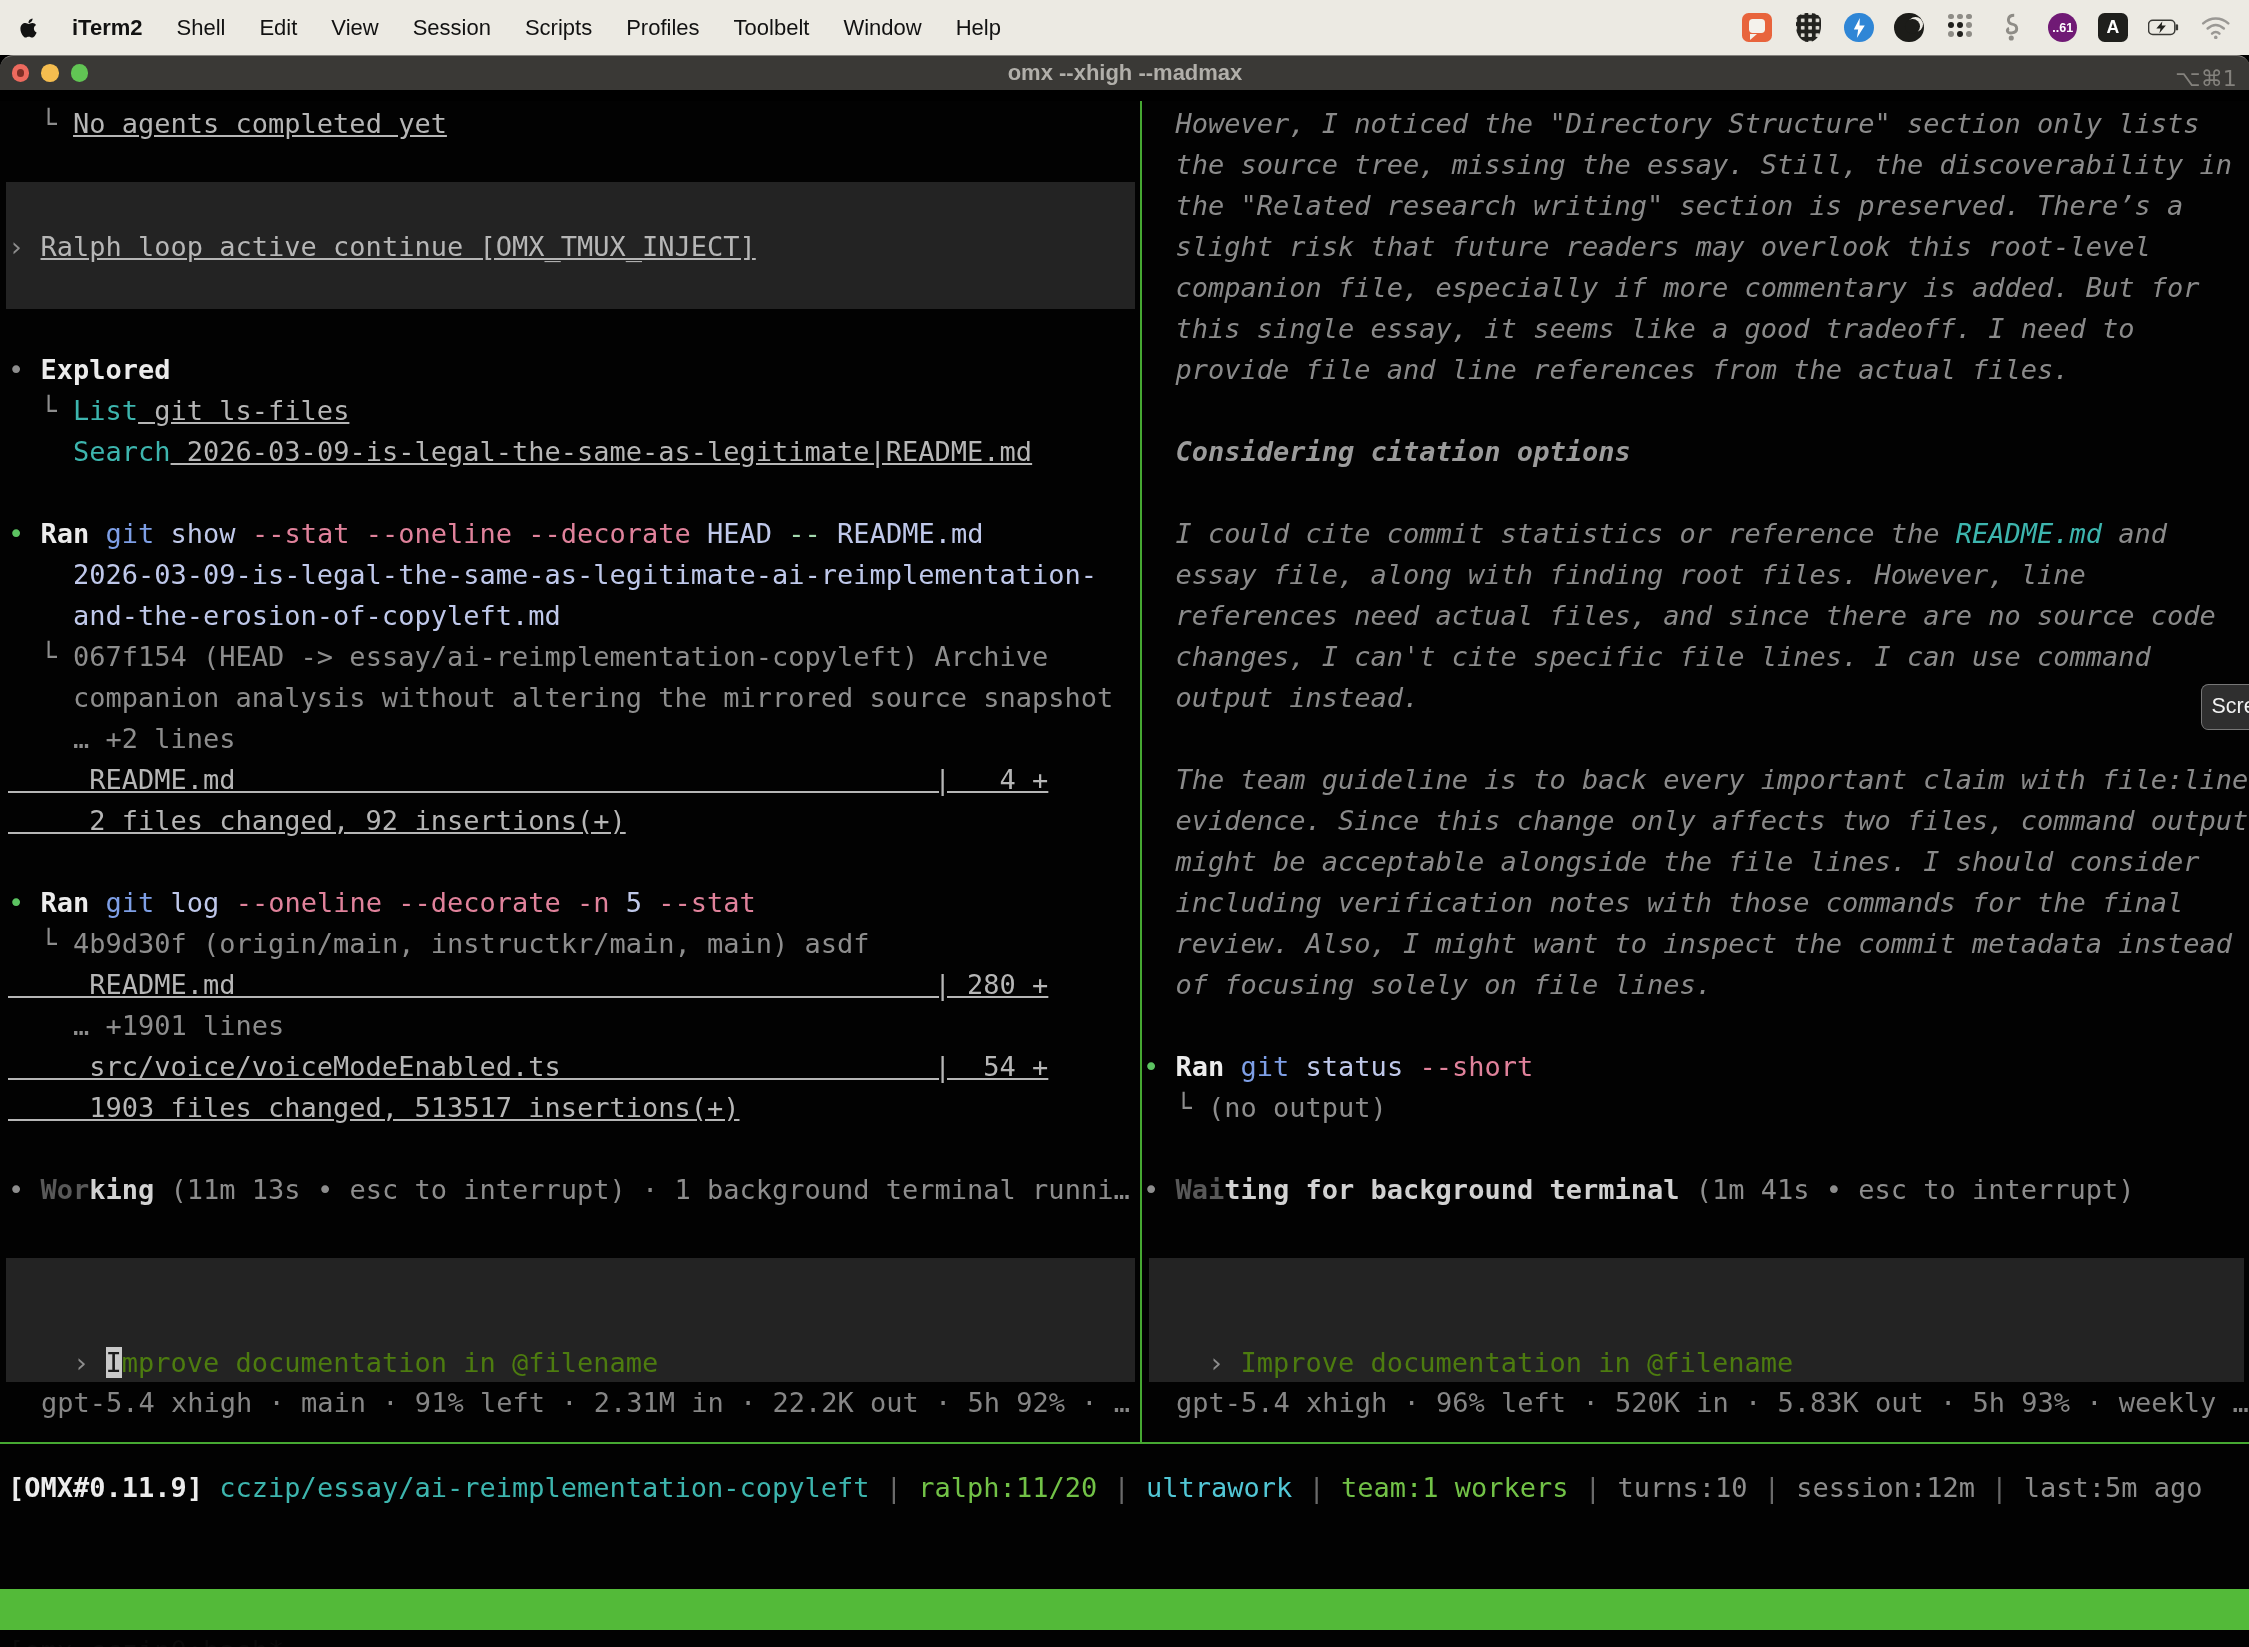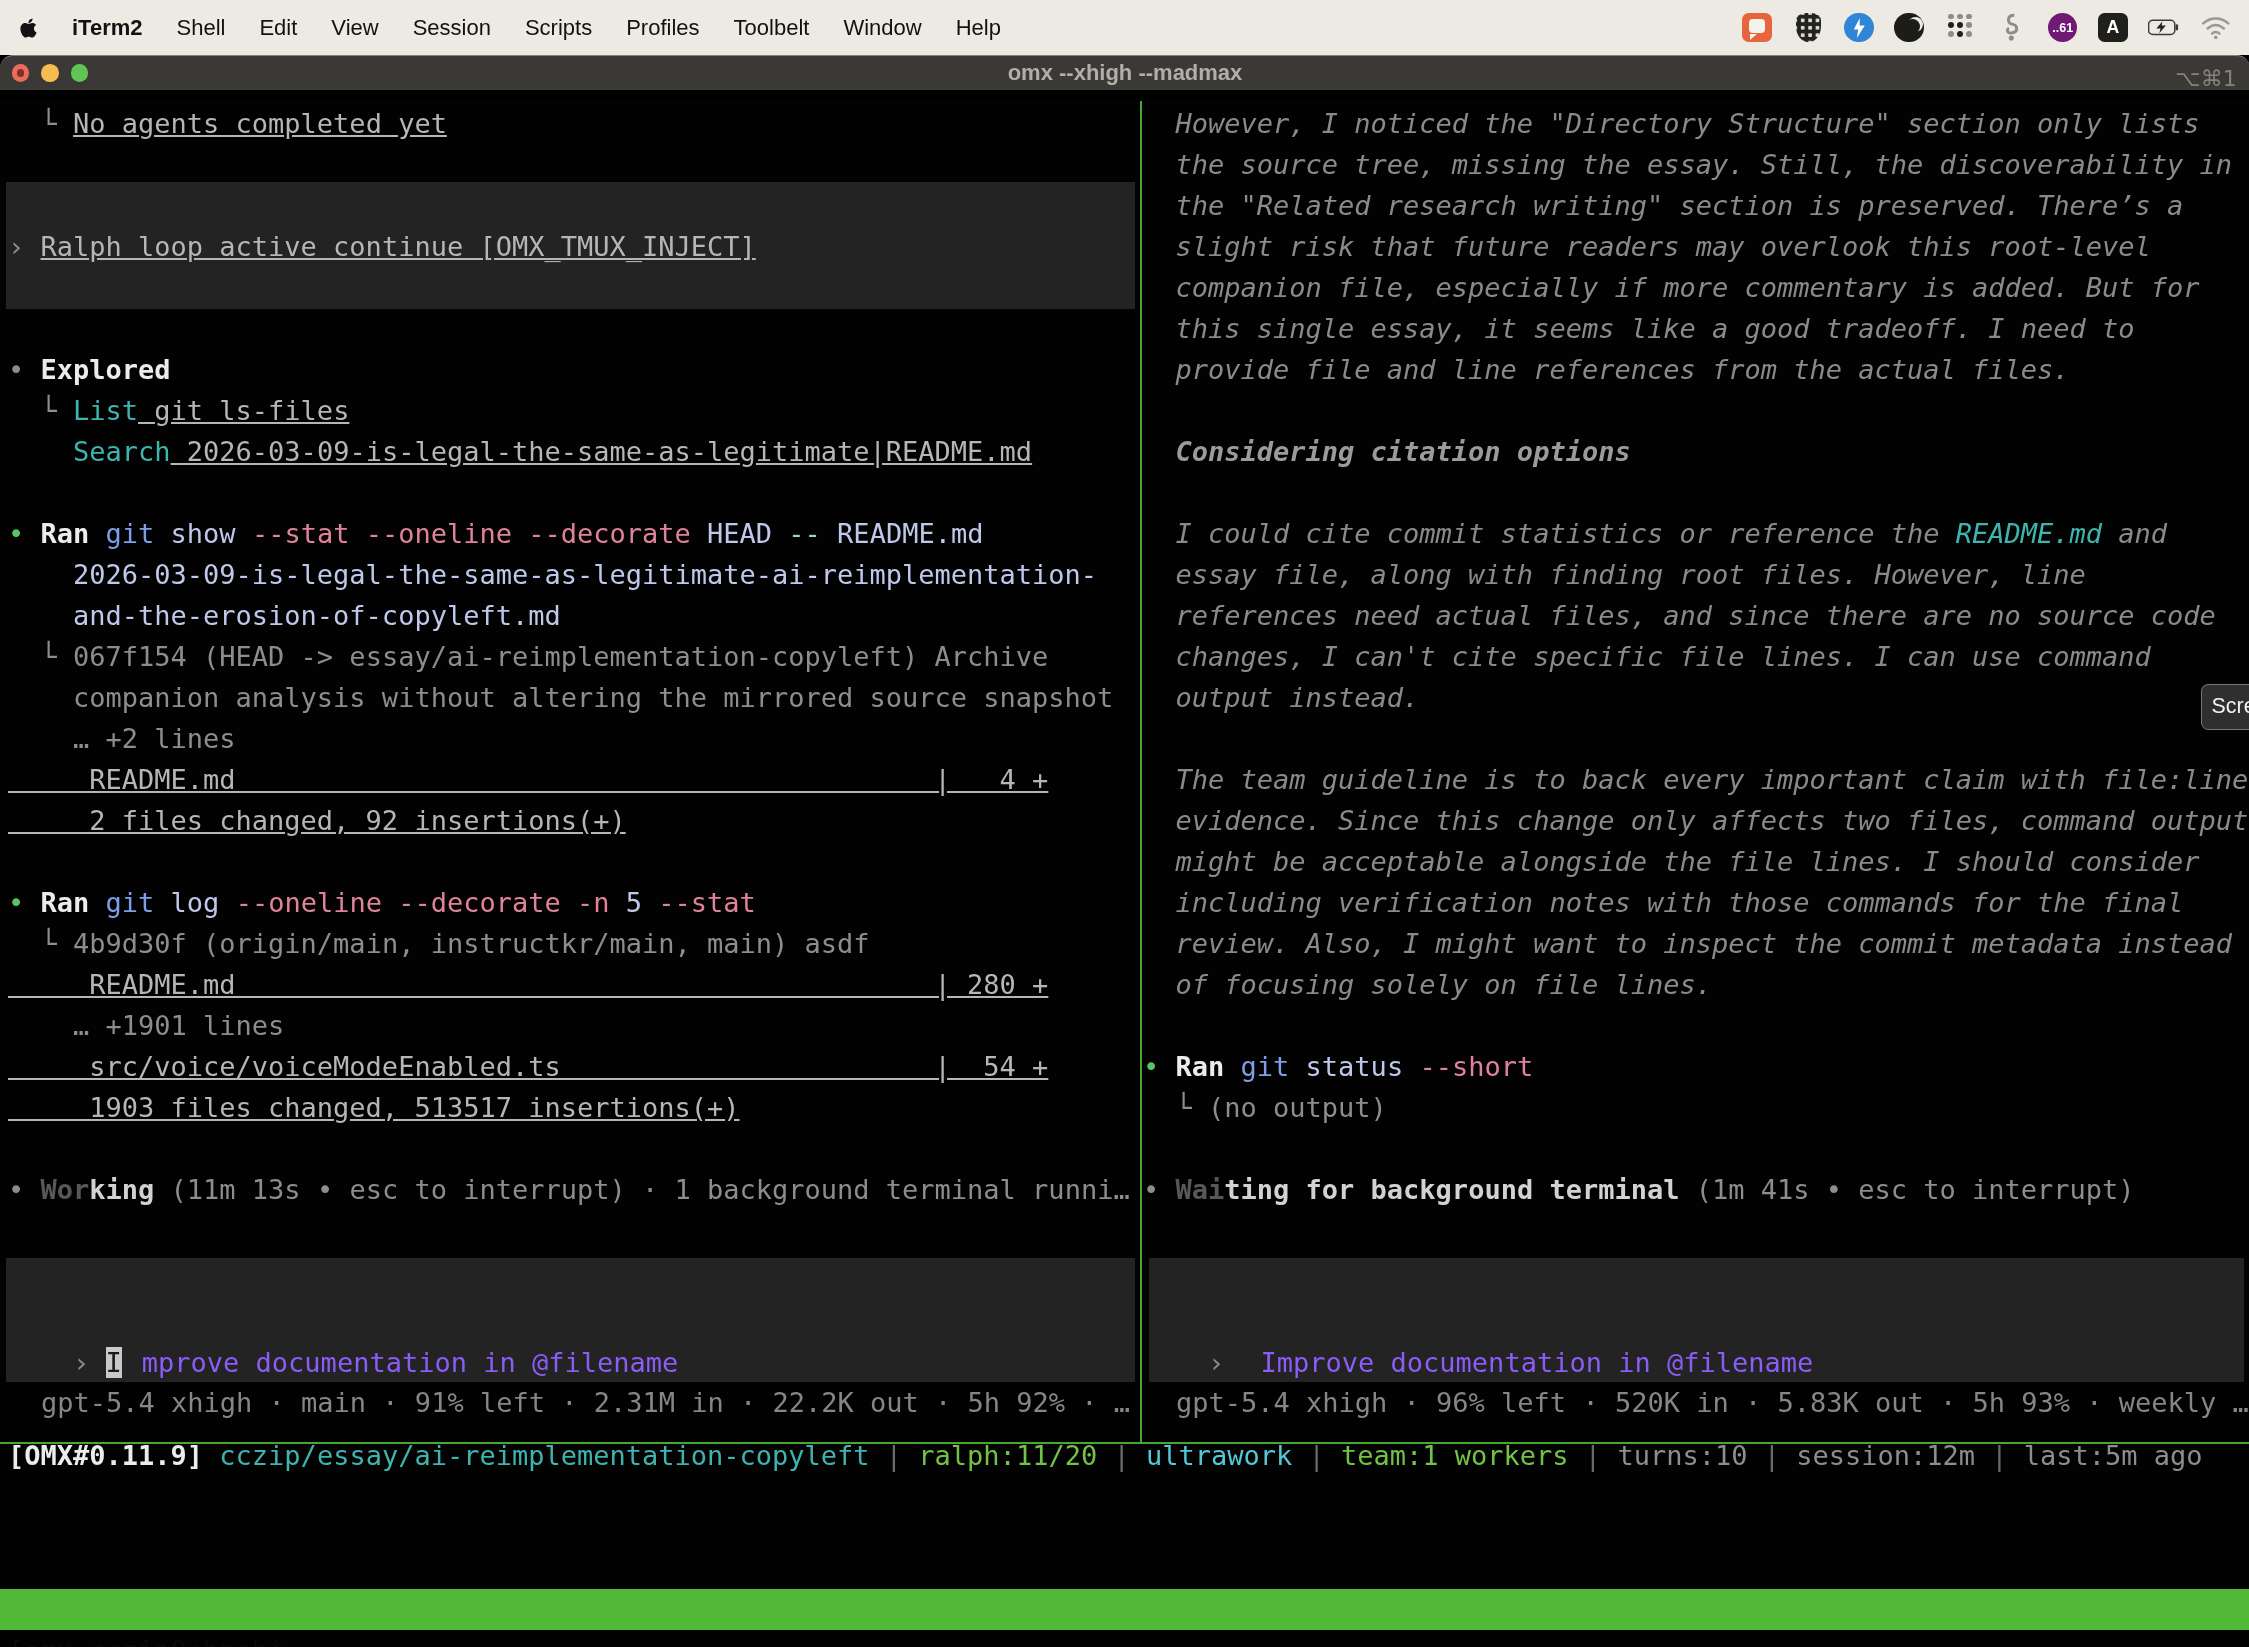--- a/index.html
+++ b/index.html
@@ -53,41 +53,41 @@
   .pane-left  { position:absolute; left:0;    top:0; width:1137px; padding:1.5px 0 0 8px; }
   .pane-right { position:absolute; left:1135px; top:0; width:1115px; padding:1.5px 0 0 8px; }
   .band { position:absolute; background:#232323; z-index:-1; }
   .band-top    { left:5.9px; top:81px;  width:1129px; height:127px; }
   .band-inl    { left:5.9px; top:1157px; width:1129px; height:124px; }
   .band-inr    { left:1149px; top:1157px; width:1095px; height:124px; }
   .vdiv { position:absolute; left:1140px; top:0; width:2.2px; height:1341px; background:#46a832; z-index:5; }
   .hdiv { position:absolute; left:0; top:1341px; width:2250px; height:2.2px; background:#46a832; z-index:5; }
   .inputline { position:absolute; font-size:27px; line-height:41px; white-space:pre; }
   .statusline { position:absolute; font-size:27px; line-height:41px; white-space:pre; color:#868686; }
-  .omxline { position:absolute; left:8px; top:1334px; font-size:27px; line-height:41px; white-space:pre; }
+  .omxline { position:absolute; left:8px; top:1366px; font-size:27px; line-height:41px; white-space:pre; }
 
   
   .g  { color:#8d8d8d; }
   .g2 { color:#b6b6b6;text-decoration:underline; }
   .w  { color:#ececec; font-weight:700; }
   .tl2{ color:#3db5ae; }
   .bl { color:#7e9fe6; }
   .lv { color:#bfc8ea; }
   .pk { color:#e0829b; }
   .mg { color:#a4d9ae; }
   .gn { color:#5cc361; }
   .gn2{ color:#72c247; }
   .cy { color:#52c7d6; }
   .dm { color:#6a6a6a; }
   .shd{ color:#585858; font-weight:700; }
   .shl{ color:#d2d2d2; font-weight:700; }
   .it { color:#8a8a8a; font-style:italic; }
   .itb{ color:#9b9b9b; font-style:italic; font-weight:700; }
   .ittl{ color:#3db5ae; font-style:italic; }
-  .ph { color:#8b5cf6;margin-left:20px; }
+  .ph { color:#4d7c0f; }
   .cur{ background:#c9c9c9; color:#1a1a1a; }
 
   
   .tmuxbar { position:absolute; left:0; top:1589px; width:2250px; height:41px; background:#53ba39; z-index:6;
              font-size:27px; line-height:41px; color:#0a0a0a; white-space:pre; }
   .tmux-left { position:absolute; left:8px; }
 
   
   .notif { position:absolute; left:2201px; top:684px; width:49px; height:46px; background:#2f2f2f;
            border:1.5px solid #777; border-right:none; border-radius:7.4px 0 0 7.4px; z-index:7;

